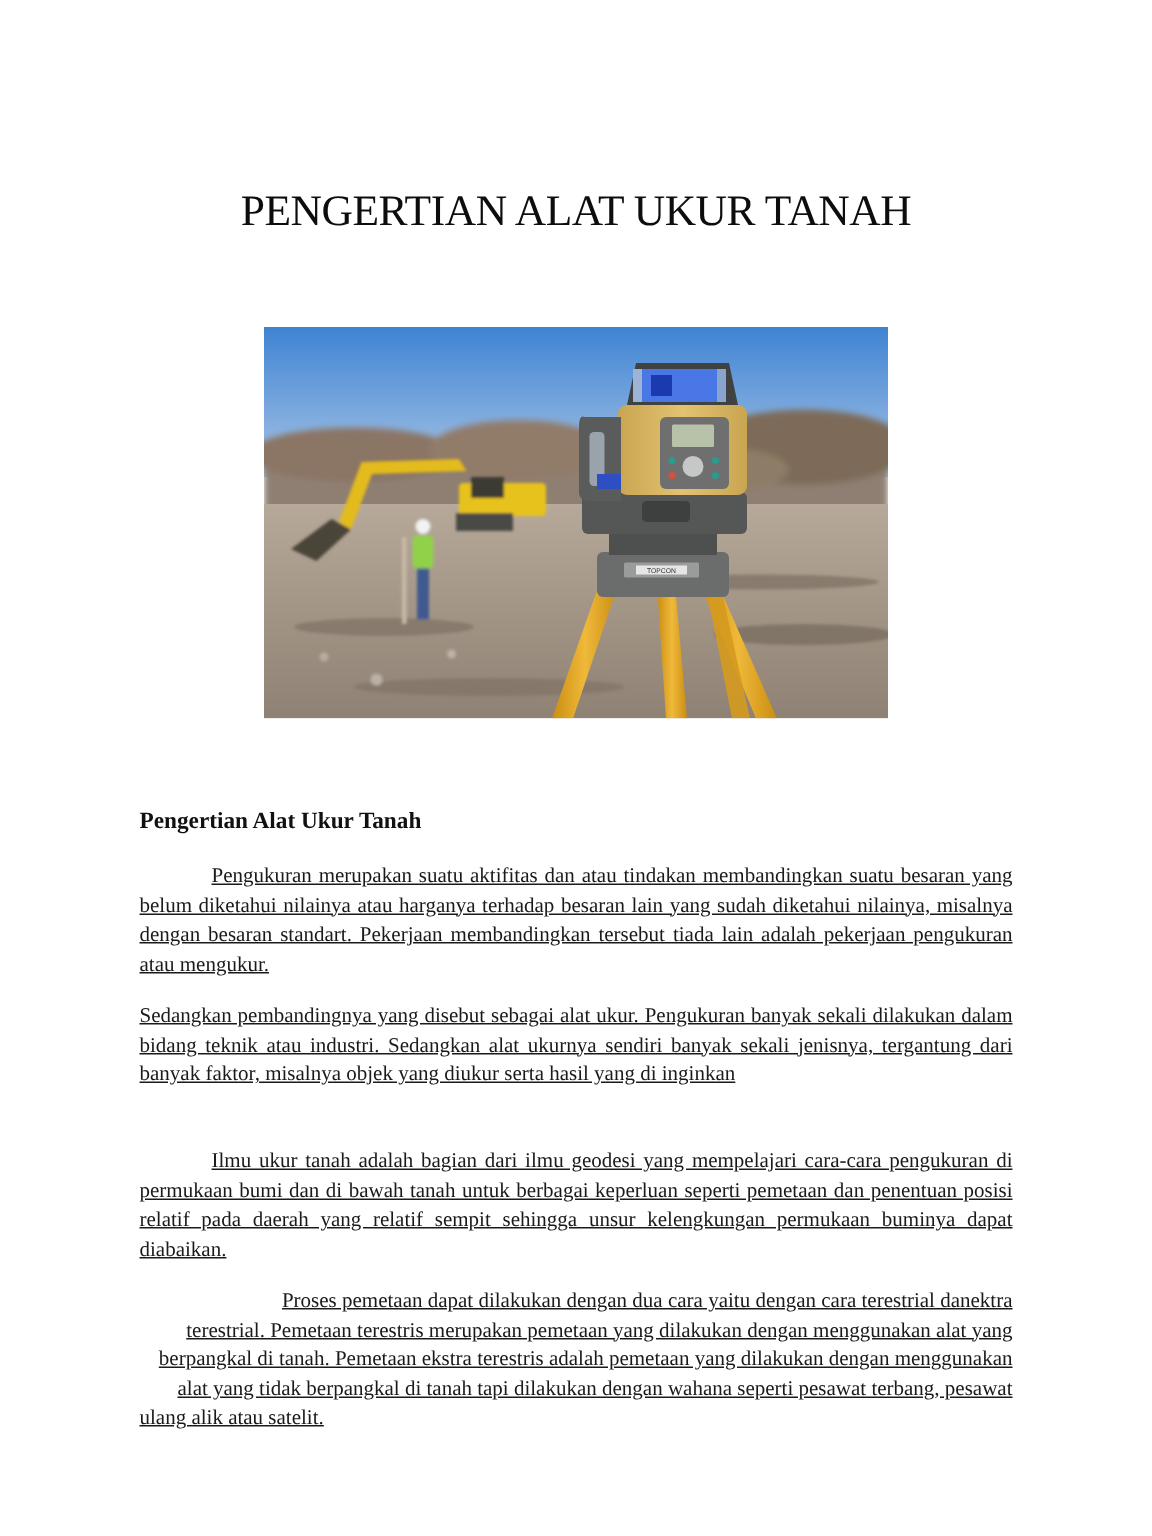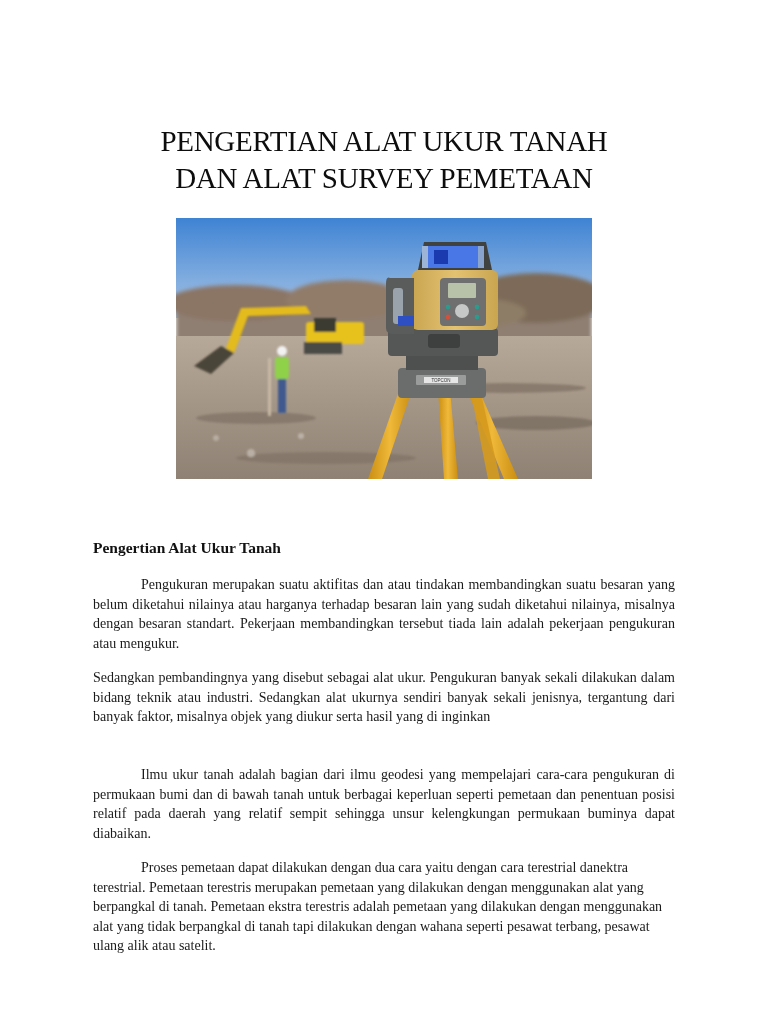--- a/index.html
+++ b/index.html
@@ -62,37 +62,37 @@
     .para {
       position: absolute;
       left: 93px;
       width: 582px;
       margin: 0;
       font-size: 14px;
       line-height: 19.6px;
       color: #1a1a1a;
       text-align: justify;
       text-align-last: left;
+      text-decoration: underline;
     }
     .para.indent { text-indent: 48px; }
-    .para.ragged { text-align: left; }
+    .para.ragged { text-align: right; }
 
     #p1 { top: 539px; }
     #p2 { top: 632px; }
     #p3 { top: 729px; }
     #p4 { top: 822px; }
   </style>
 </head>
 <body>
 
 <div class="page">
 
   <h1 class="title">
     <span>PENGERTIAN ALAT UKUR TANAH</span>
-    <span>DAN ALAT SURVEY PEMETAAN</span>
   </h1>
 
   <div class="photo" title="Rotating laser level (yellow survey instrument) on a yellow tripod at a construction site with an excavator and a worker holding a grade rod in the background">
     <svg viewBox="0 0 416 261" xmlns="http://www.w3.org/2000/svg">
       <defs>
         <linearGradient id="sky" x1="0" y1="0" x2="0" y2="1">
           <stop offset="0" stop-color="#3f83d3"></stop>
           <stop offset="1" stop-color="#a9c6e6"></stop>
         </linearGradient>
         <linearGradient id="ground" x1="0" y1="0" x2="0" y2="1">

